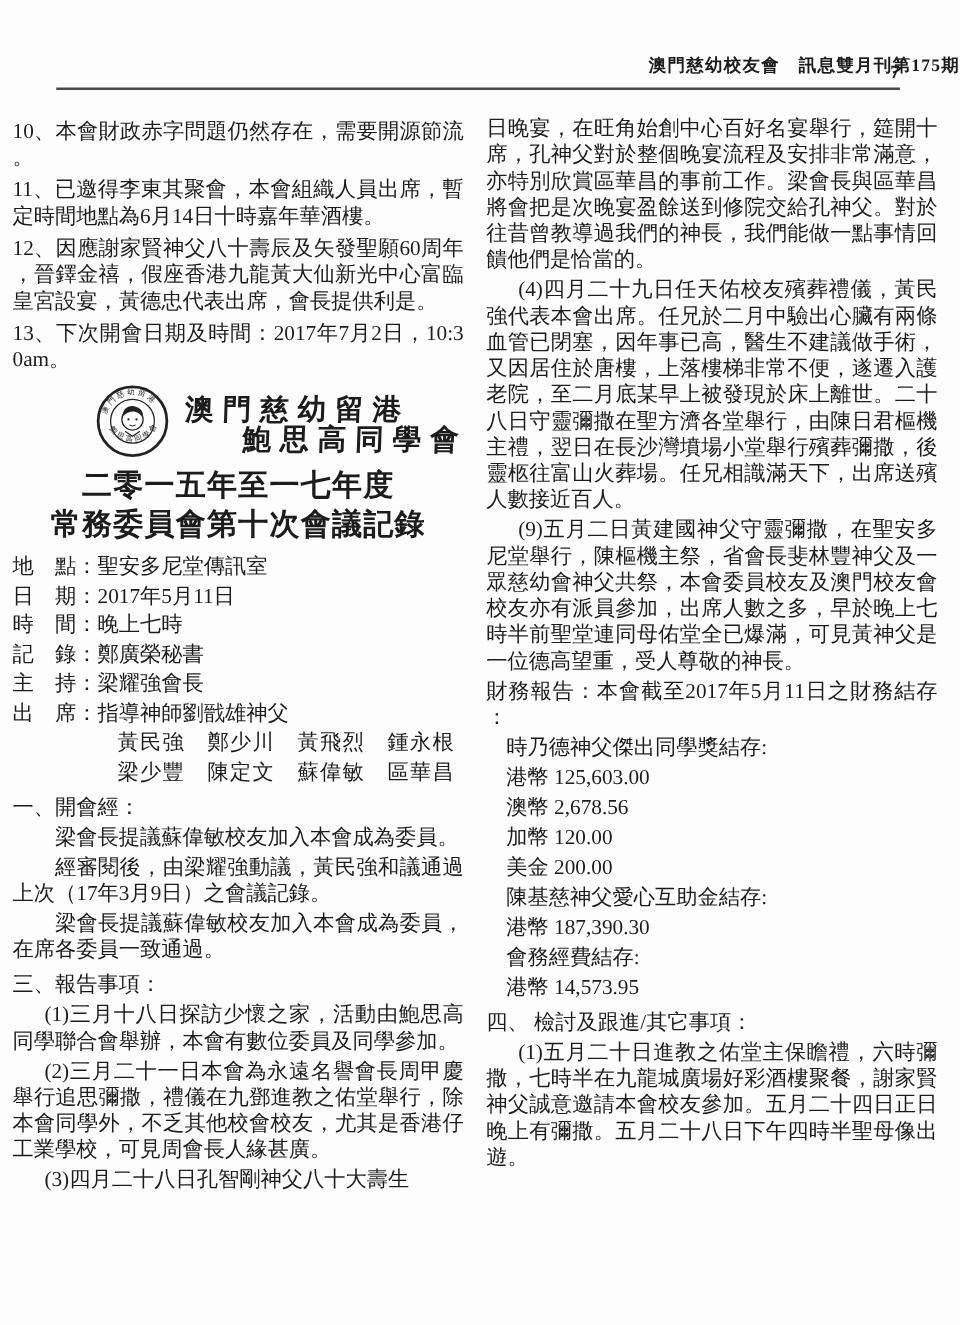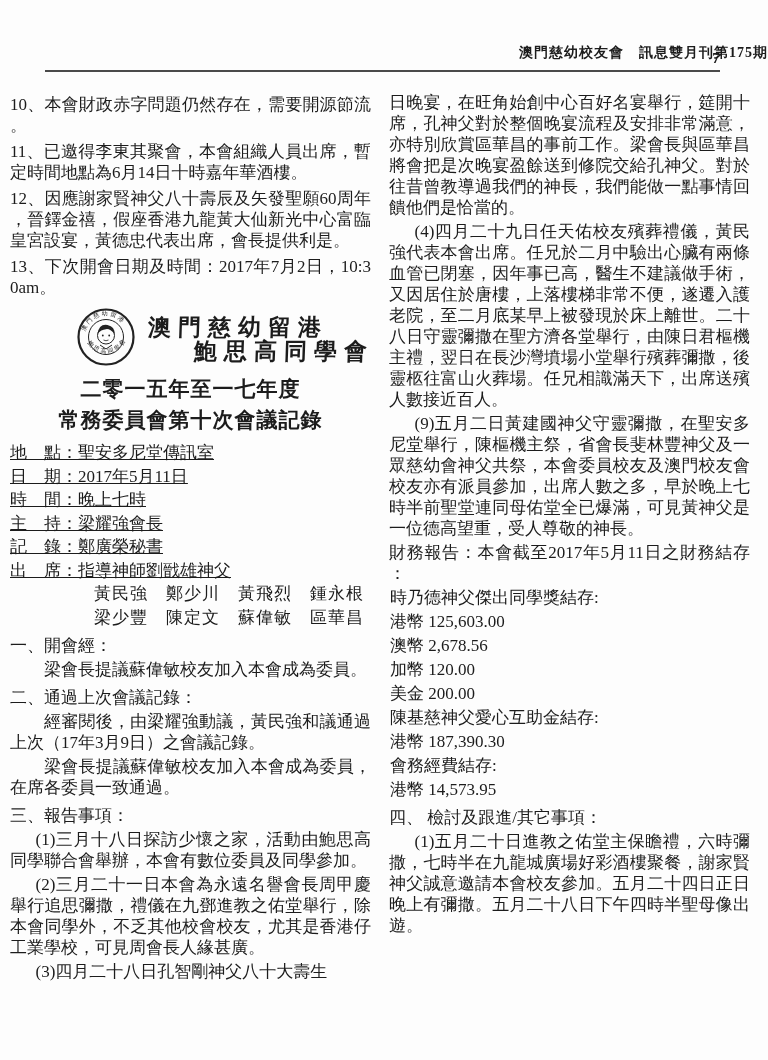--- a/index.html
+++ b/index.html
@@ -37,27 +37,27 @@
   p.indent{text-indent:2em;}
   p.pnum{text-indent:1.5em;}
   p.hding{margin-top:7px;margin-bottom:3px;}
   
   .org{display:flex;align-items:center;margin:8px 0 2px 0;height:66px;}
   .org .sealwrap{margin-left:66px;flex:none;}
   .calli{margin-left:12px;font-weight:700;}
   .calli-l1{font-size:23px;letter-spacing:7px;white-space:nowrap;transform:skewX(-2deg);}
   .calli-l2{font-size:23px;letter-spacing:7px;white-space:nowrap;margin-left:46px;margin-top:3px;transform:skewX(-2deg);}
   
-  .mtitle{font-size:21px;font-weight:700;text-align:center;line-height:27px;letter-spacing:1px;margin:4px 0 0 0;}
+  .mtitle{font-size:24px;font-weight:700;text-align:center;line-height:27px;letter-spacing:1px;margin:4px 0 0 0;}
   
   .meta{margin-top:8px;}
-  .meta div{margin:0 0 2.5px 0;line-height:21px;text-decoration:underline;}
+  .meta div{margin:0 0 2.5px 0;line-height:21px;}
   .attendees div{padding-left:84px;margin:0 0 2.5px 0;letter-spacing:1px;}
   
-  .fin div{margin:0 0 3px 1px;line-height:21px;}
+  .fin div{margin:0 0 3px 16px;line-height:21px;}
   .fin-head{margin-top:8px;}
 </style>
 </head>
 <body>
 
 <div class="page">
 
   <div class="hdr-title">澳門慈幼校友會　訊息雙月刊第175期</div>
   <div class="hdr-pagenum">7</div>
   <div class="hdr-rule"></div>
@@ -95,33 +95,32 @@
         </div>
       </div>
 
       <div class="mtitle">二零一五年至一七年度</div>
       <div class="mtitle">常務委員會第十次會議記錄</div>
 
       <div class="meta">
         <div>地　點：聖安多尼堂傳訊室</div>
         <div>日　期：2017年5月11日</div>
         <div>時　間：晚上七時</div>
+        <div>記　錄：鄭廣榮秘書</div>
         <div>主　持：梁耀強會長</div>
-        <div>記　錄：鄭廣榮秘書</div>
         <div>出　席：指導神師劉戩雄神父</div>
       </div>
       <div class="attendees">
         <div>黃民強　鄭少川　黃飛烈　鍾永根</div>
         <div>梁少豐　陳定文　蘇偉敏　區華昌</div>
       </div>
 
       <p class="hding">一、開會經：</p>
       <p class="indent">梁會長提議蘇偉敏校友加入本會成為委員。</p>
 
-      <p class="hding">二、通過上次會議記錄：</p>
       <p class="indent">經審閱後，由梁耀強動議，黃民強和議通過上次（17年3月9日）之會議記錄。</p>
       <p class="indent">梁會長提議蘇偉敏校友加入本會成為委員，在席各委員一致通過。</p>
 
       <p class="hding">三、報告事項：</p>
       <p class="pnum">(1)三月十八日探訪少懷之家，活動由鮑思高同學聯合會舉辦，本會有數位委員及同學參加。</p>
       <p class="pnum">(2)三月二十一日本會為永遠名譽會長周甲慶舉行追思彌撒，禮儀在九鄧進教之佑堂舉行，除本會同學外，不乏其他校會校友，尤其是香港仔工業學校，可見周會長人緣甚廣。</p>
       <p class="pnum">(3)四月二十八日孔智剛神父八十大壽生</p>
     </div>
 
     <div class="col right">

